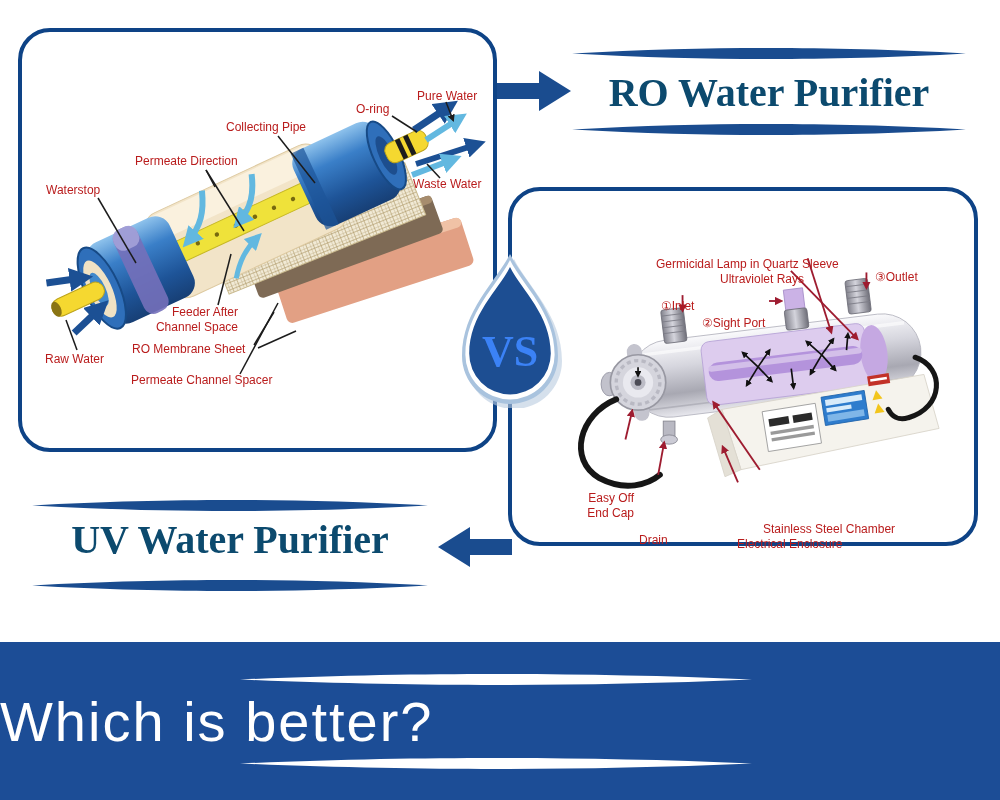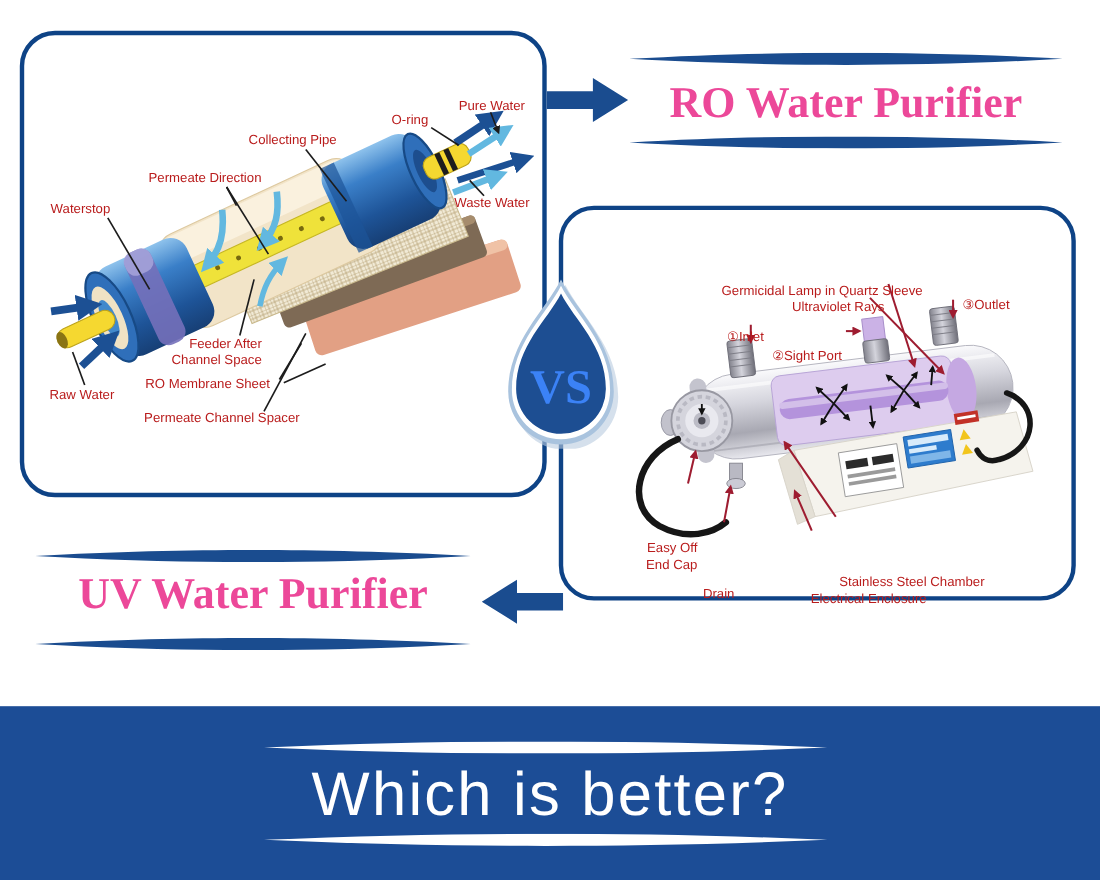--- a/index.html
+++ b/index.html
@@ -7,31 +7,31 @@
          font-family:"Liberation Sans",sans-serif;}
   .panel{position:absolute;border:4px solid #0e4386;border-radius:32px;background:#fff;
          box-sizing:border-box;}
   .panel-ro{left:18px;top:28px;width:479px;height:424px;}
   .panel-uv{left:508px;top:187px;width:470px;height:359px;text-decoration:underline;}
   .art{position:absolute;left:0;top:0;width:100%;height:100%;}
   .lbl{position:absolute;font-size:12px;line-height:1.22;color:#b91c1c;white-space:nowrap;}
   .lbl.ctr{text-align:right;white-space:normal;}
   .lbl .ln{display:block;}
   .title{position:absolute;font-family:"Liberation Serif",serif;font-weight:bold;
-         color:#ec4899;text-align:center;}
+         color:#0c4a6e;text-align:center;}
   .title-ro{left:572px;top:70px;width:394px;height:46px;line-height:46px;font-size:40px;}
   .title-uv{left:32px;top:516px;width:396px;height:48px;line-height:48px;font-size:40px;}
   .lens{position:absolute;}
   .arrow-svg{position:absolute;}
   .vs-wrap{position:absolute;left:452px;top:252px;width:116px;height:156px;z-index:6;}
   .vs-text{position:absolute;left:452px;top:330px;width:116px;z-index:7;text-align:center;
            font-family:"Liberation Serif",serif;font-weight:bold;font-size:44px;
            line-height:44px;color:#3b82f6;}
   .band{position:absolute;left:0;top:642px;width:1000px;height:158px;background:#1c4d96;}
-  .question{position:absolute;left:0;top:690px;width:1000px;text-align:center;
+  .question{position:absolute;left:0;top:690px;width:1000px;
             font-size:56px;line-height:64px;color:#ffffff;letter-spacing:2px;
             font-family:"Liberation Sans",sans-serif;}
 </style>
 </head>
 <body>
 
 <div class="stage">
 
   <div class="panel panel-ro">
     <svg class="art" viewBox="0 0 471 416" aria-hidden="true">

